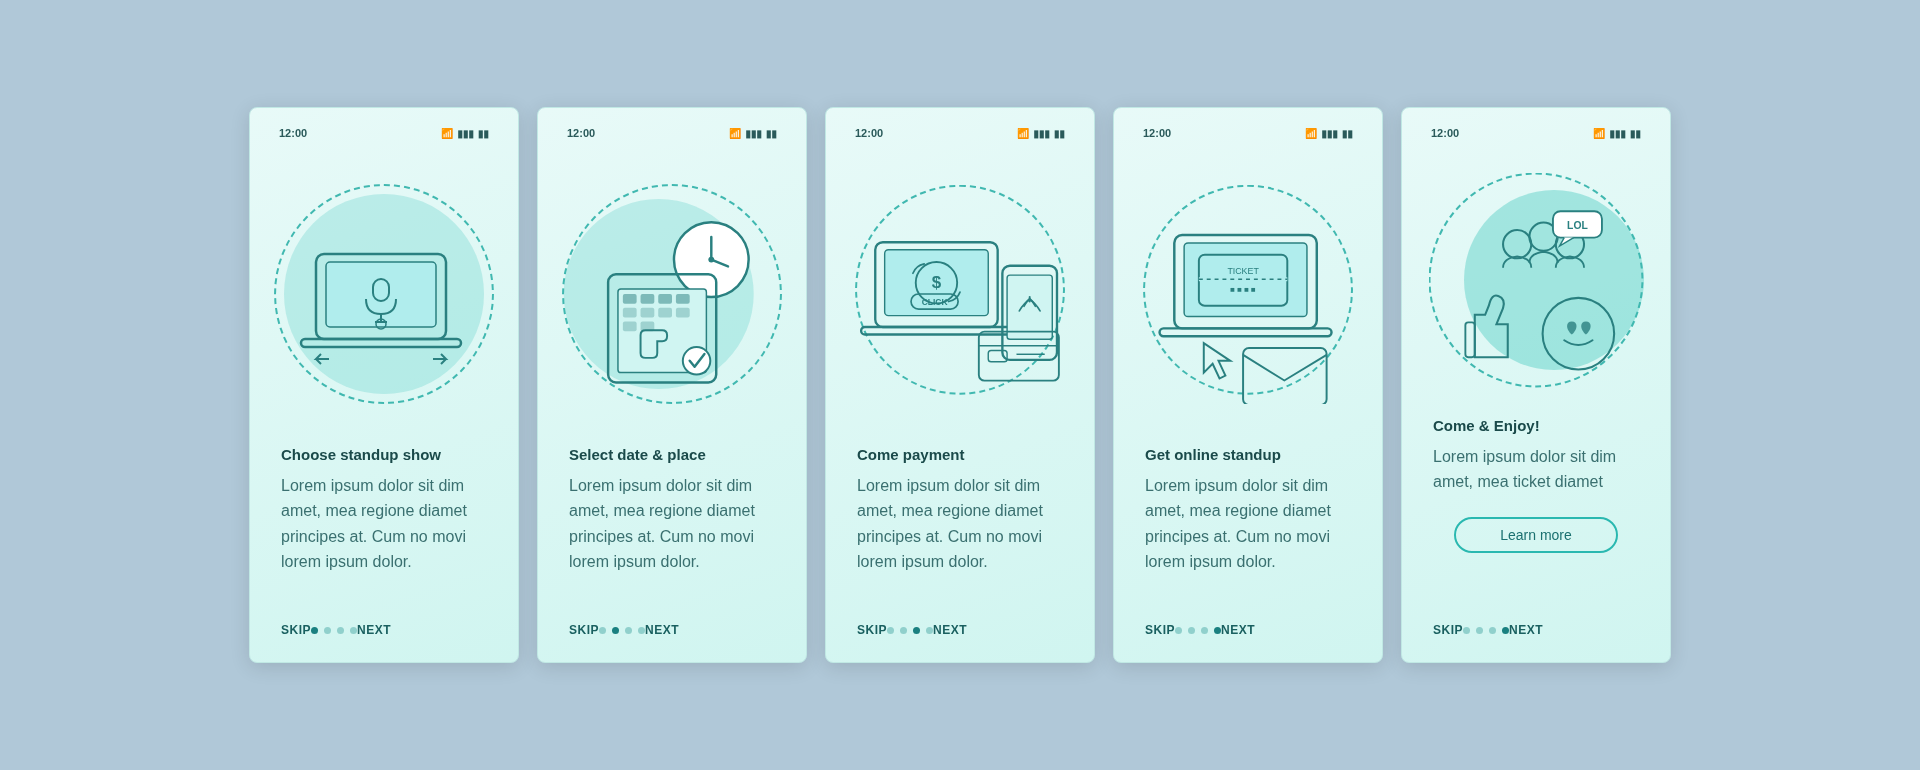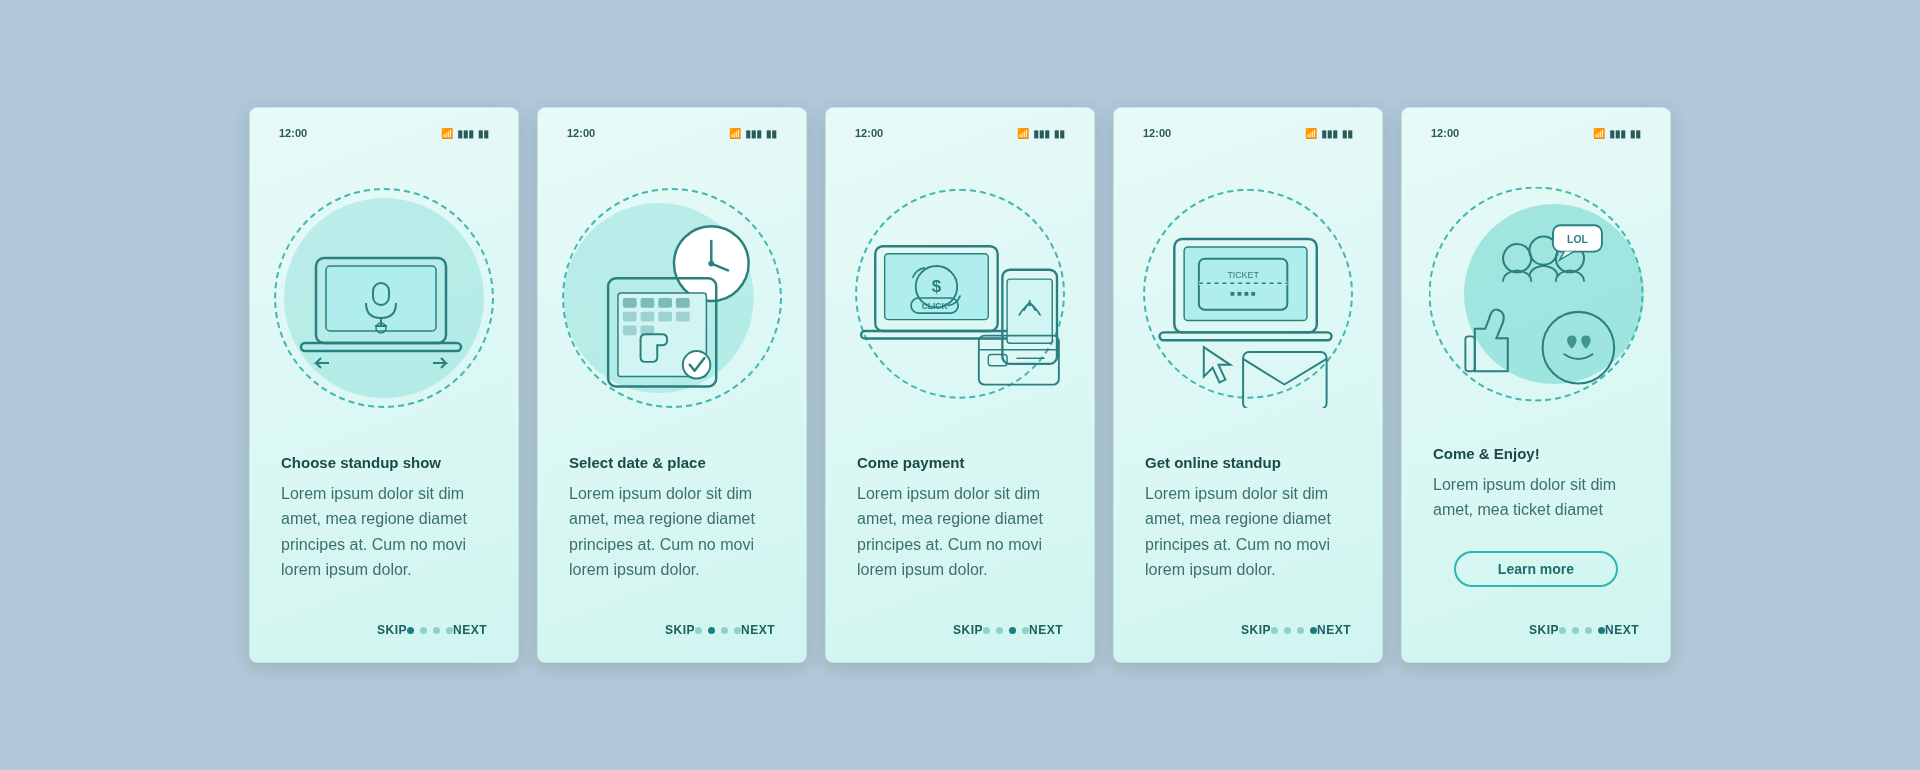--- a/index.html
+++ b/index.html
@@ -105,35 +105,36 @@
       line-height: 1.6;
       flex: 1;
     }
 
     .learn-more-btn {
       border: 2px solid #2ab8b0;
       border-radius: 22px;
       padding: 8px 30px;
       color: #1a7070;
       font-size: 14px;
-      font-weight: 700;
+      font-weight: 400;
       background: transparent;
       cursor: pointer;
-      margin: 28px auto;
+      margin: 22px auto;
       display: block;
       text-align: center;
       width: 80%;
     }
 
     .bottom-nav {
       width: 100%;
       display: flex;
       align-items: center;
-      justify-content: flex-end;
+      justify-content: flex-start;
       padding: 8px 20px 14px 20px;
+      margin-top: 40px;
     }
 
     .nav-btn {
       font-size: 12px;
       font-weight: 700;
       color: #1a6060;
       letter-spacing: 0.5px;
       cursor: pointer;
     }
 

